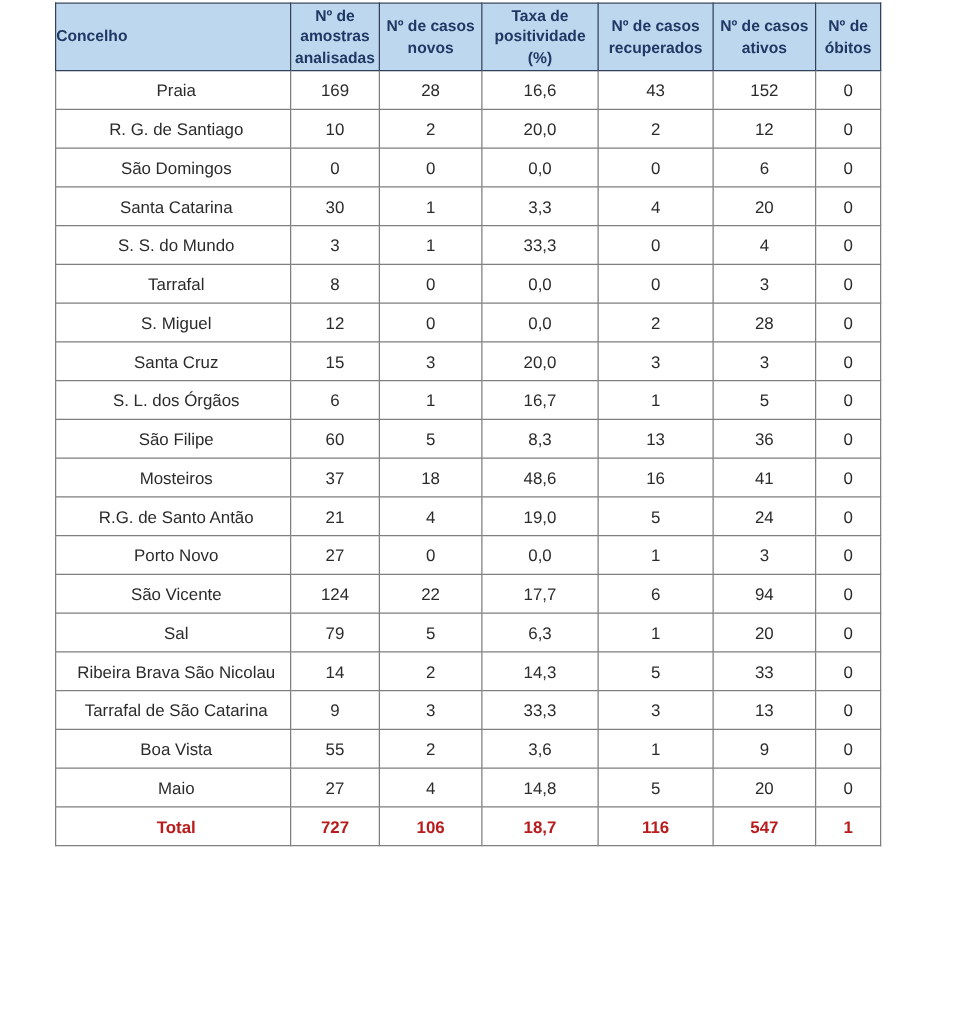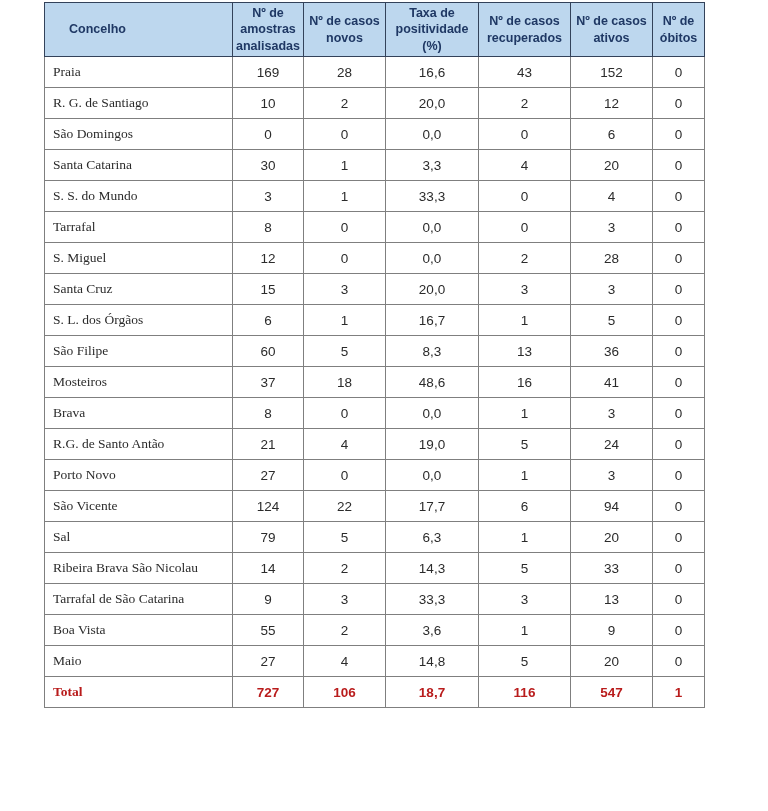--- a/index.html
+++ b/index.html
@@ -33,36 +33,35 @@
     line-height: 1.3;
     text-align: center;
     vertical-align: middle;
     border: 1px solid #33425a;
     height: 54px;
     padding: 2px 3px;
     word-wrap: break-word;
   }
   thead th.col-concelho {
     text-align: left;
-    padding-left: 24px;
+    padding-left: 0;
   }
   tbody td {
     background: #ffffff;
     color: #2b2b2b;
     font-size: 13.5px;
     text-align: center;
     vertical-align: middle;
     border: 1px solid #7f7f7f;
     height: 31px;
     padding: 1px 3px;
   }
   tbody td.name-cell {
-    text-align: left;
+    text-align: center;
     padding-left: 8px;
-    font-family: Liberation Serif, serif;
   }
   tbody tr.total-row td {
     font-weight: bold;
     color: #b91c1c;
   }
 </style>
 </head>
 <body>
 
 <div class="page">
@@ -181,29 +180,20 @@
         <tr>
           <td class="name-cell">Mosteiros</td>
           <td>37</td>
           <td>18</td>
           <td>48,6</td>
           <td>16</td>
           <td>41</td>
           <td>0</td>
         </tr>
         <tr>
-          <td class="name-cell">Brava</td>
-          <td>8</td>
-          <td>0</td>
-          <td>0,0</td>
-          <td>1</td>
-          <td>3</td>
-          <td>0</td>
-        </tr>
-        <tr>
           <td class="name-cell">R.G. de Santo Antão</td>
           <td>21</td>
           <td>4</td>
           <td>19,0</td>
           <td>5</td>
           <td>24</td>
           <td>0</td>
         </tr>
         <tr>
           <td class="name-cell">Porto Novo</td>

